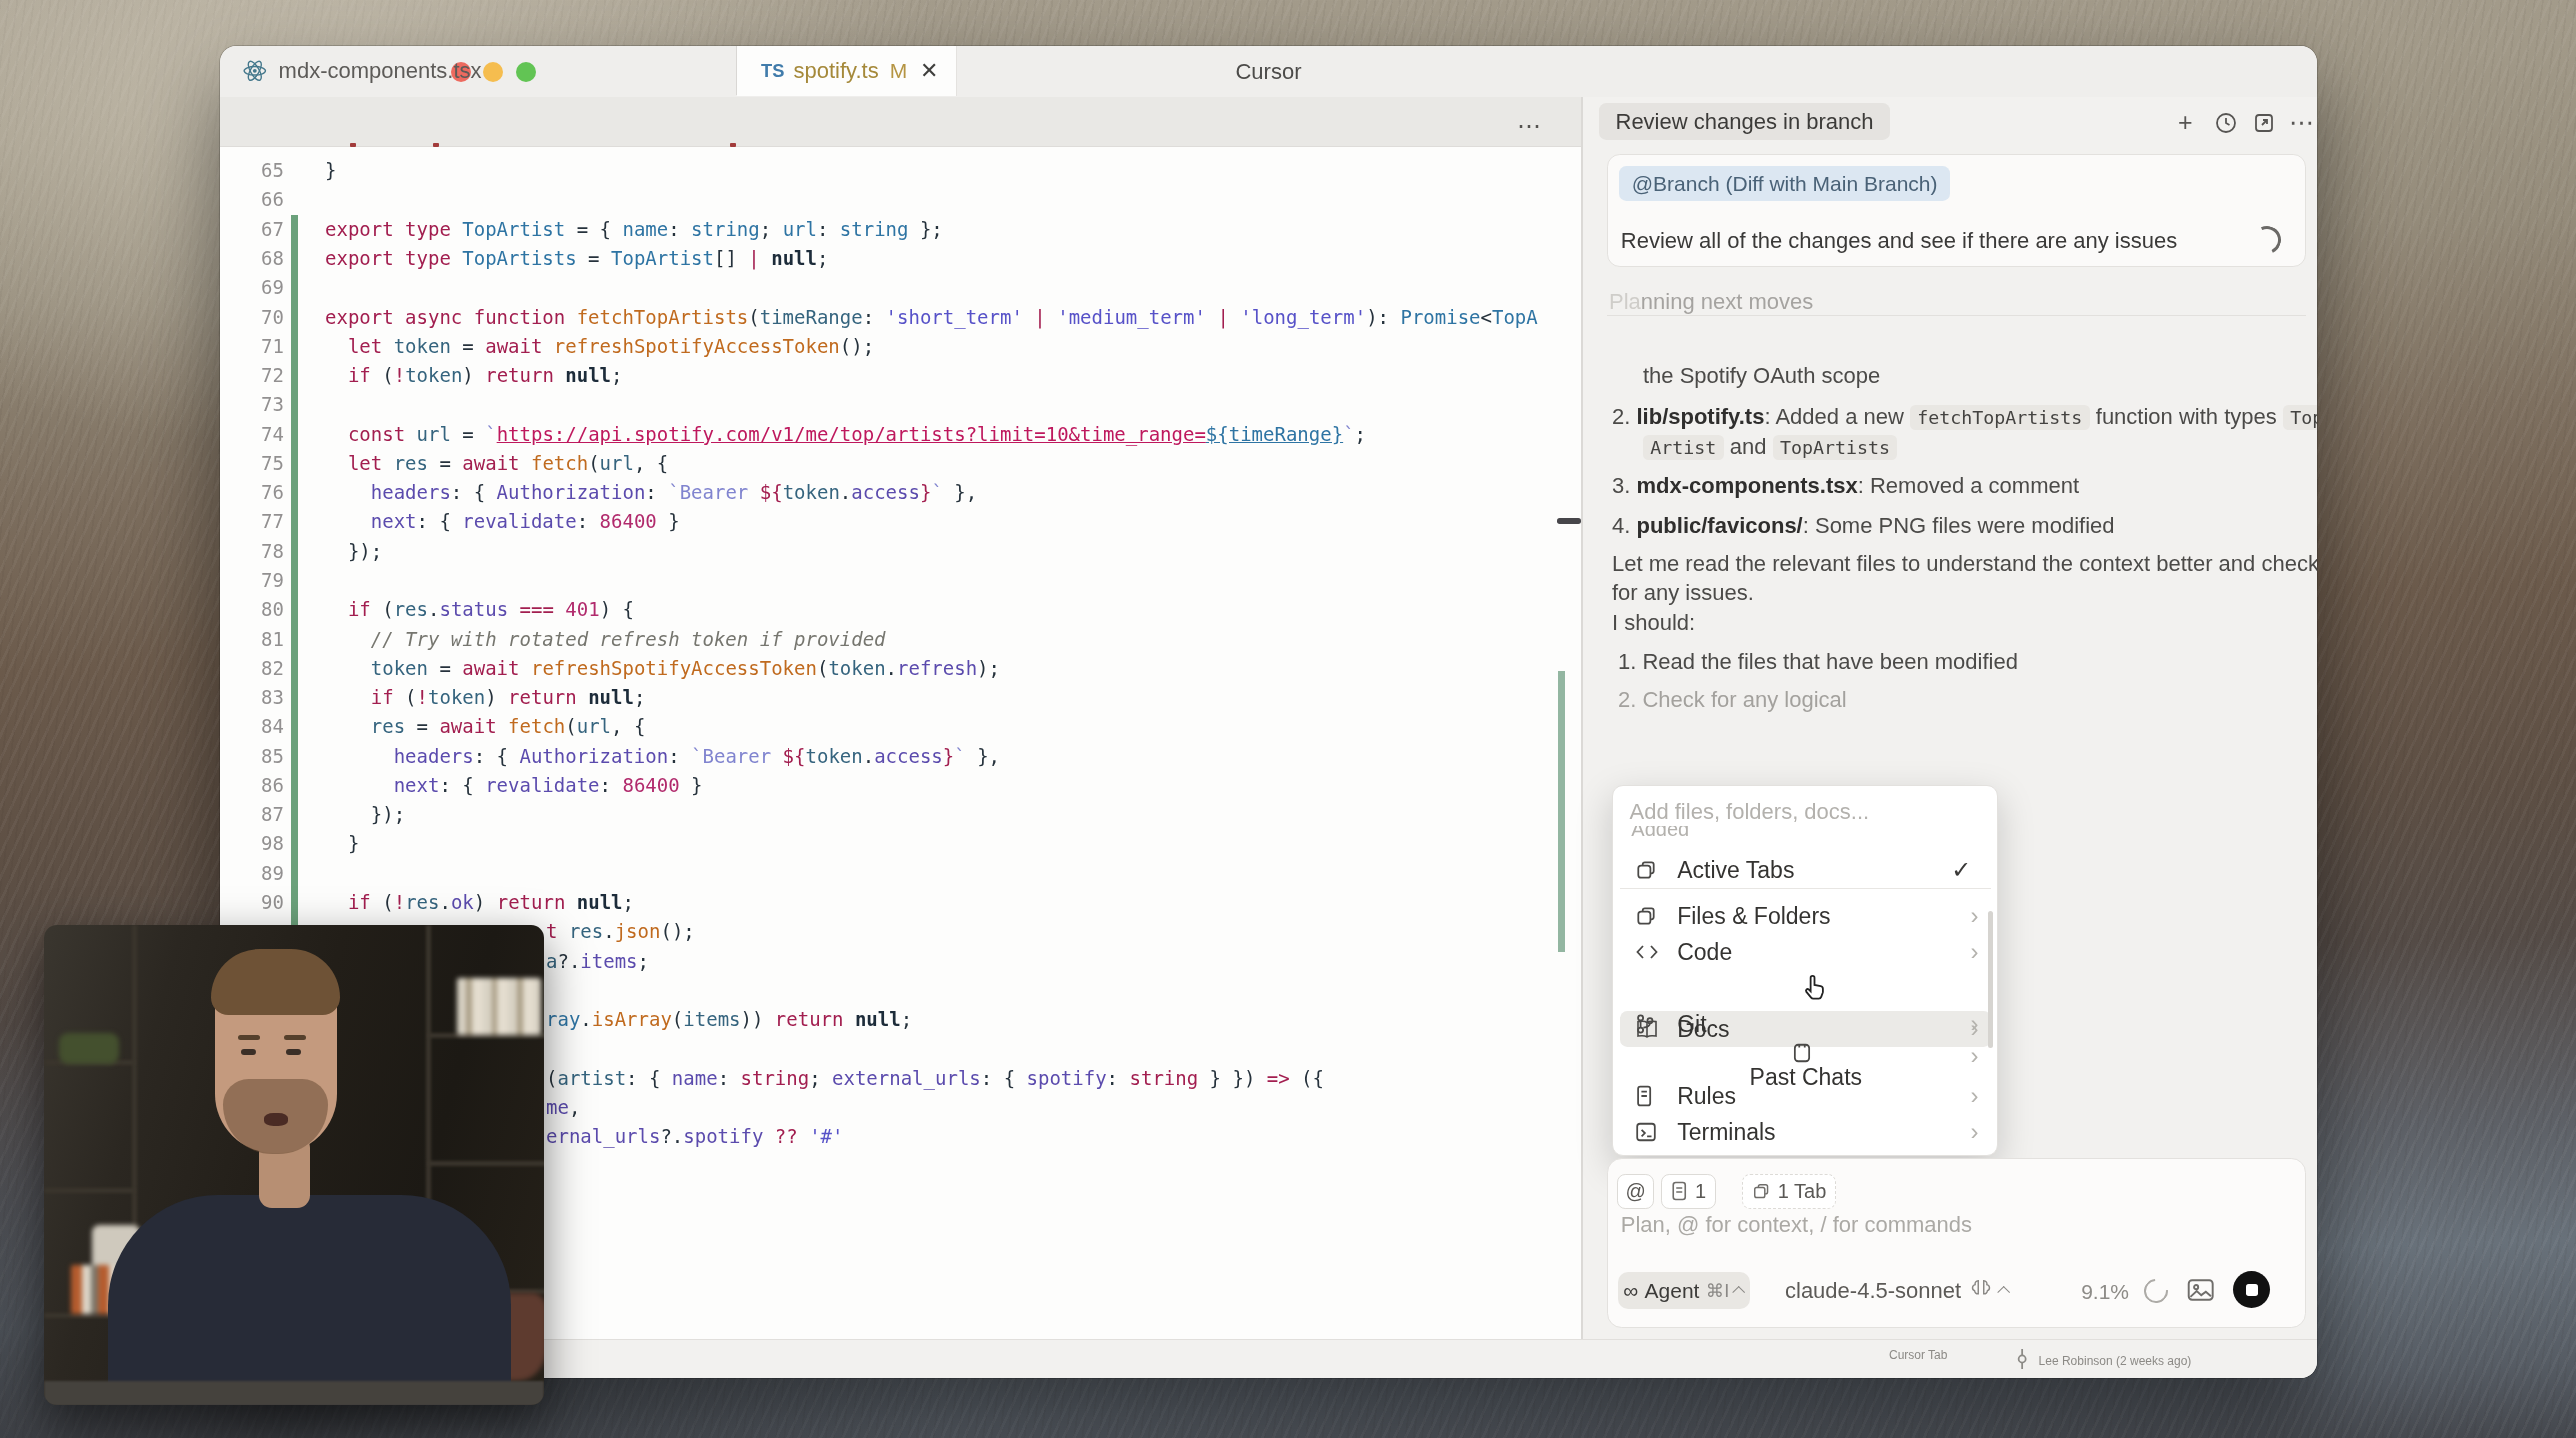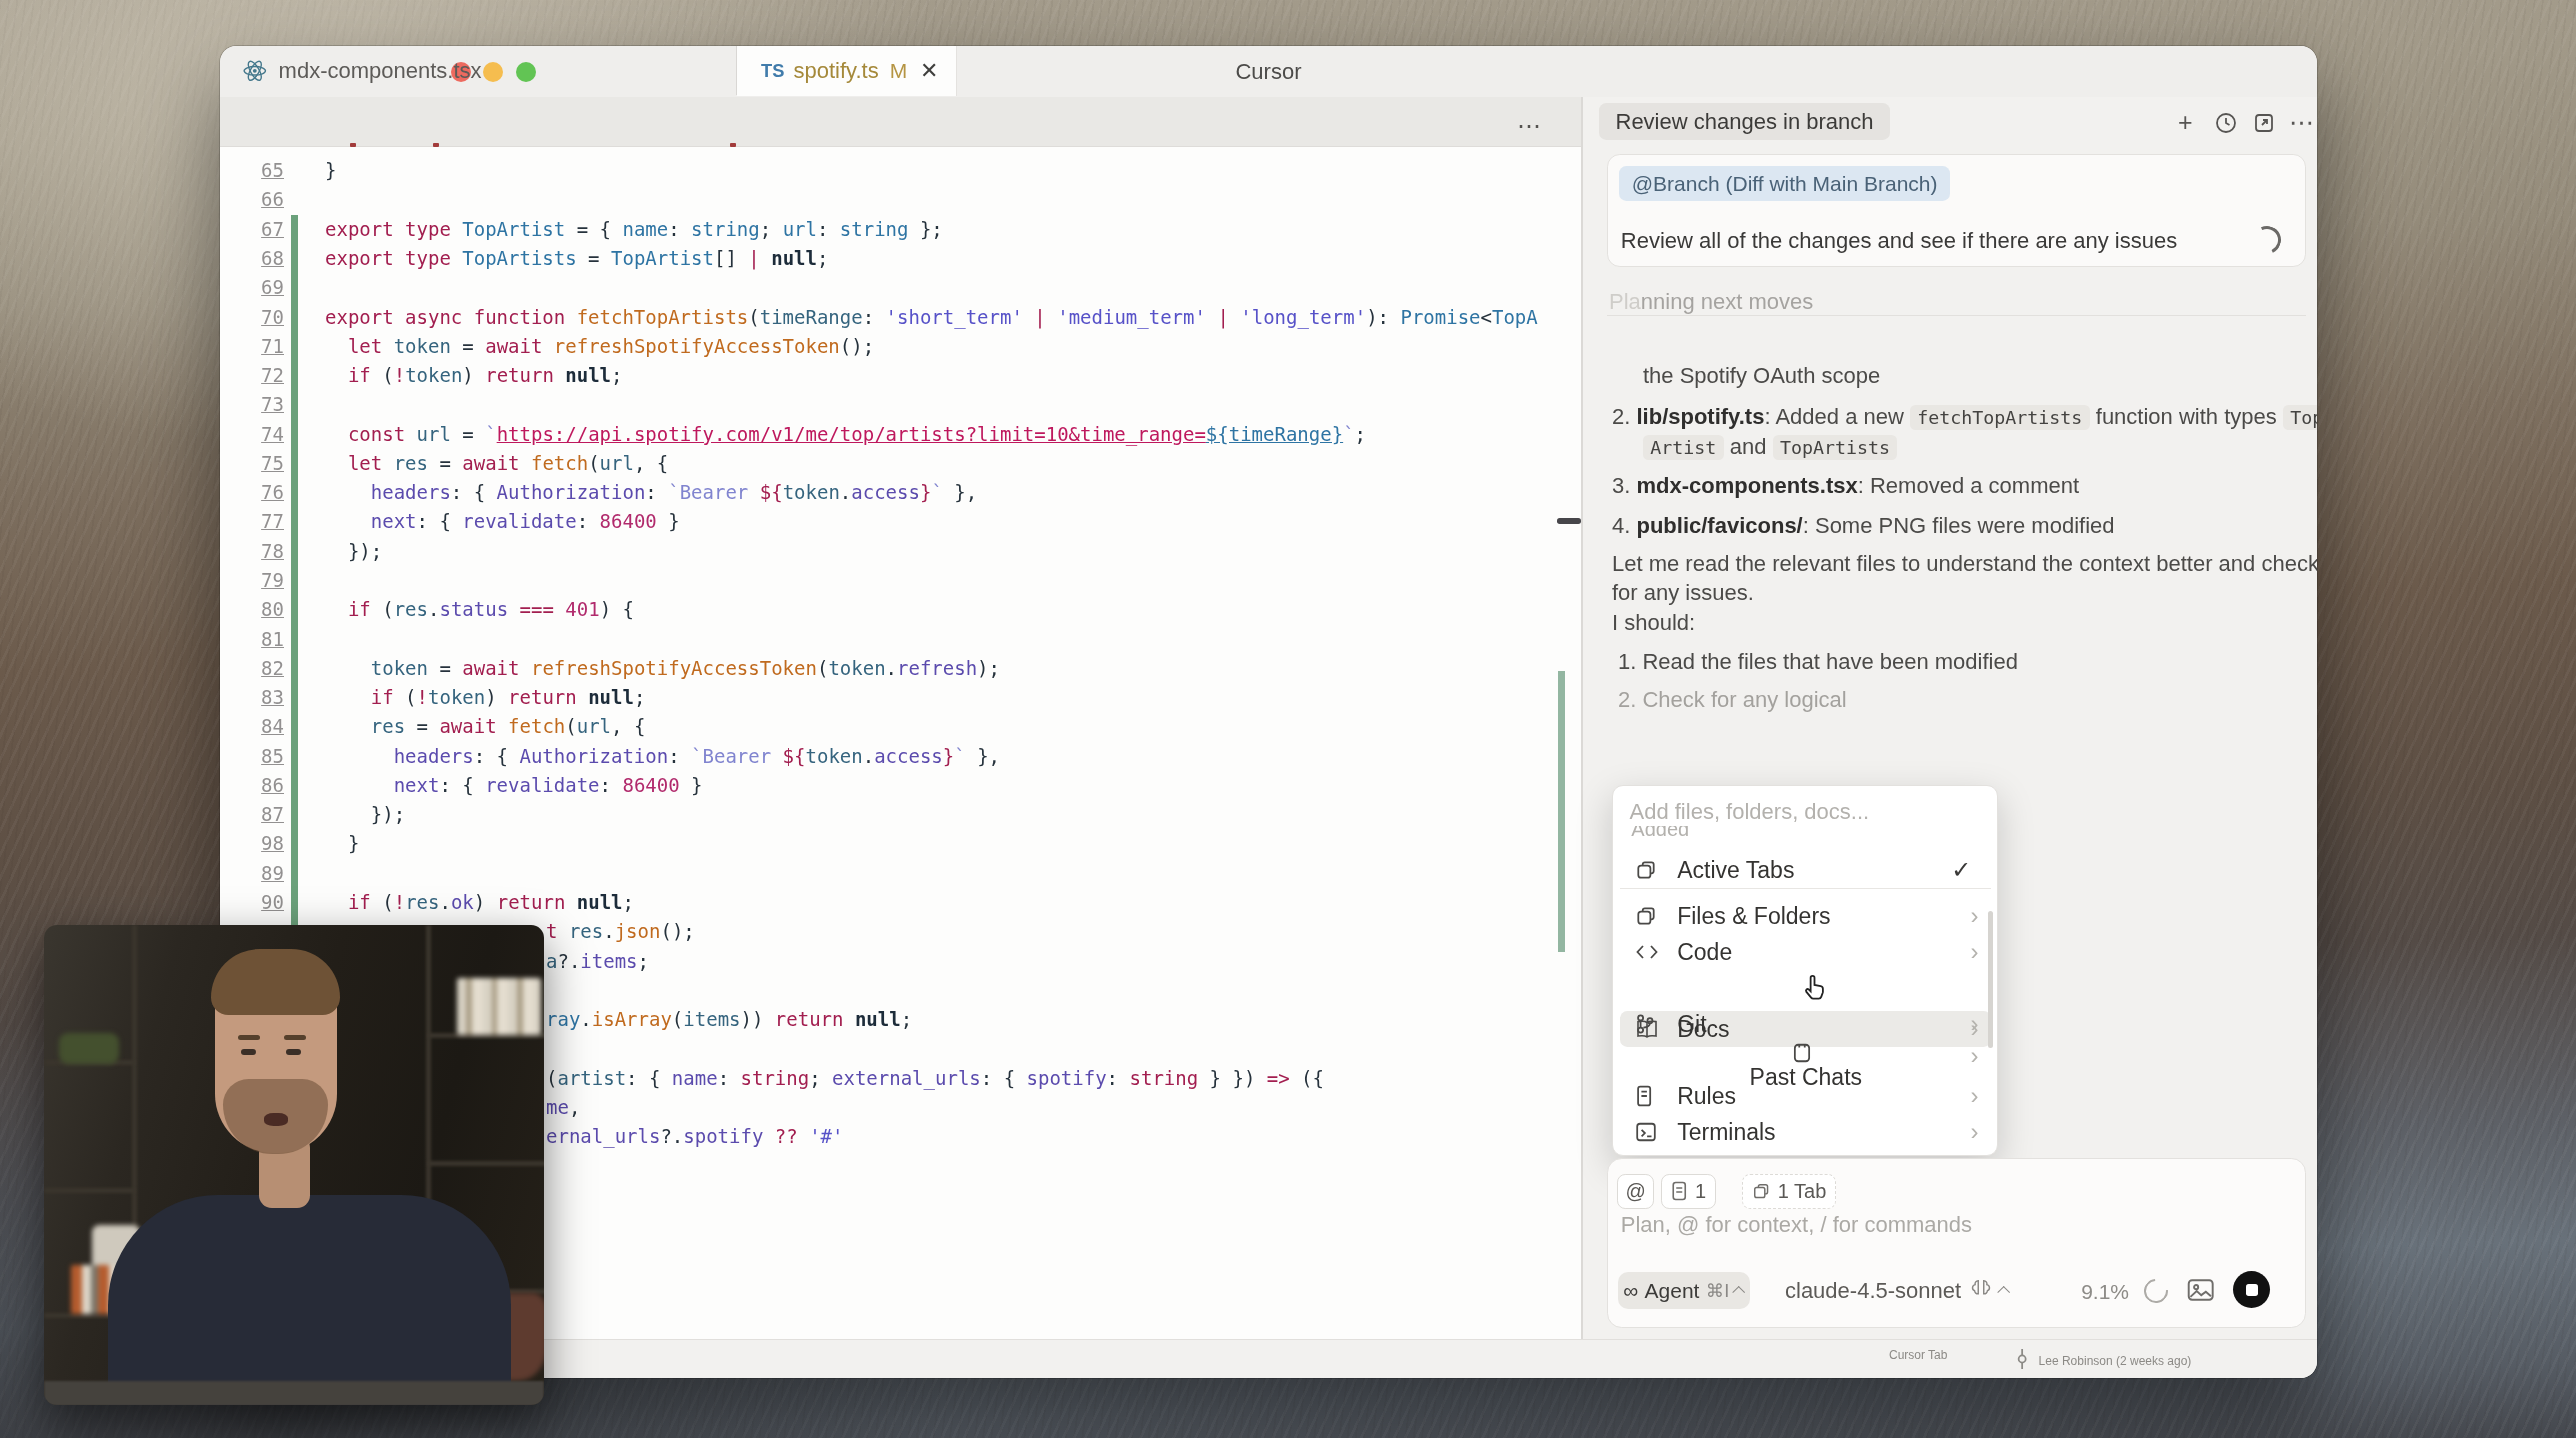--- a/index.html
+++ b/index.html
@@ -30,21 +30,21 @@
   .tab2{left:517px;width:220px;background:#fdfdfc;color:#a5893a;border-right:0.9px solid #e4e2df;box-sizing:border-box;padding-left:24px;height:50px;}
   .tab .ticon{margin-right:11px;display:inline-flex;}
   .ts-badge{font-size:18.3px;font-weight:bold;color:#417cab;margin-right:9.1px;}
   .mod-badge{color:#b59543;margin-left:11px;font-size:21px;}
   .tab-close{margin-left:12.8px;color:#3f3f3d;font-size:22px;}
   .editor-more{position:absolute;left:1297px;top:66px;color:#555ue;color:#555350;font-size:24px;letter-spacing:1.8px;}
   .tabmark{position:absolute;top:97px;height:3.7px;width:6.4px;background:#a23b3b;border-radius:0.9px;}
   
   .editor{position:absolute;left:0;top:101px;width:1361px;height:1193px;background:#fdfdfc;overflow:hidden;}
   .code-line{position:absolute;left:0;width:100%;height:29px;font-family:"DejaVu Sans Mono",monospace;font-size:19px;line-height:29px;white-space:pre;}
-  .lnum{position:absolute;left:0;width:64px;text-align:right;color:#929090;text-decoration:underline;}
+  .lnum{position:absolute;left:0;width:64px;text-align:right;color:#929090;}
   .ltext{position:absolute;left:105px;}
   .gutter-diff{position:absolute;left:71px;top:68px;width:7.3px;height:942px;background:#6ba17b;}
   .tk-k{color:#a21e4f;} .tk-t{color:#2e74a3;} .tk-v{color:#35647e;} .tk-p{color:#5b4bad;}
   .tk-s{color:#5752c8;} .tk-u{color:#be185d;text-decoration:underline;text-align:right;}
   .tk-u2{color:#2e74a3;text-decoration:underline;}
   .tk-tpl{color:#8084cf;} .tk-n{color:#b12a6c;} .tk-f{color:#c06a1e;}
   .tk-c{color:#76766f;font-style:italic;} .tk-d{color:#26323c;} .tk-b{color:#1d2c3a;font-weight:bold;}
   .ruler-dash{position:absolute;left:1337px;top:472px;width:24px;height:5.5px;background:#47464a;border-radius:2.7px;}
   .ruler-green{position:absolute;left:1338px;top:625px;width:7.3px;height:281px;background:#93b6a1;}
   .vdivider{position:absolute;left:1361px;top:51px;width:1.8px;height:1242px;background:#ddlbd9;background:#dbd9d6;}
@@ -165,21 +165,21 @@
         <div class="code-line" style="top: 185px;"><span class="lnum">71</span><span class="ltext"><span class="tk-d">  </span><span class="tk-k">let </span><span class="tk-v">token</span><span class="tk-d"> = </span><span class="tk-k">await </span><span class="tk-f">refreshSpotifyAccessToken</span><span class="tk-d">();</span></span></div>
         <div class="code-line" style="top: 214px;"><span class="lnum">72</span><span class="ltext"><span class="tk-d">  </span><span class="tk-k">if </span><span class="tk-d">(</span><span class="tk-k">!</span><span class="tk-v">token</span><span class="tk-d">) </span><span class="tk-k">return </span><span class="tk-b">null</span><span class="tk-d">;</span></span></div>
         <div class="code-line" style="top: 243px;"><span class="lnum">73</span><span class="ltext"></span></div>
         <div class="code-line" style="top: 273px;"><span class="lnum">74</span><span class="ltext"><span class="tk-d">  </span><span class="tk-k">const </span><span class="tk-v">url</span><span class="tk-d"> = </span><span class="tk-tpl">`</span><span class="tk-u">https://api.spotify.com/v1/me/top/artists?limit=10&amp;time_range=</span><span class="tk-u2">${timeRange}</span><span class="tk-tpl">`</span><span class="tk-d">;</span></span></div>
         <div class="code-line" style="top: 302px;"><span class="lnum">75</span><span class="ltext"><span class="tk-d">  </span><span class="tk-k">let </span><span class="tk-v">res</span><span class="tk-d"> = </span><span class="tk-k">await </span><span class="tk-f">fetch</span><span class="tk-d">(</span><span class="tk-v">url</span><span class="tk-d">, {</span></span></div>
         <div class="code-line" style="top: 331px;"><span class="lnum">76</span><span class="ltext"><span class="tk-d">    </span><span class="tk-p">headers</span><span class="tk-d">: { </span><span class="tk-p">Authorization</span><span class="tk-d">: </span><span class="tk-tpl">`Bearer </span><span class="tk-k">${</span><span class="tk-v">token</span><span class="tk-d">.</span><span class="tk-p">access</span><span class="tk-k">}</span><span class="tk-tpl">`</span><span class="tk-d"> },</span></span></div>
         <div class="code-line" style="top: 360px;"><span class="lnum">77</span><span class="ltext"><span class="tk-d">    </span><span class="tk-p">next</span><span class="tk-d">: { </span><span class="tk-p">revalidate</span><span class="tk-d">: </span><span class="tk-n">86400</span><span class="tk-d"> }</span></span></div>
         <div class="code-line" style="top: 390px;"><span class="lnum">78</span><span class="ltext"><span class="tk-d">  });</span></span></div>
         <div class="code-line" style="top: 419px;"><span class="lnum">79</span><span class="ltext"></span></div>
         <div class="code-line" style="top: 448px;"><span class="lnum">80</span><span class="ltext"><span class="tk-d">  </span><span class="tk-k">if </span><span class="tk-d">(</span><span class="tk-v">res</span><span class="tk-d">.</span><span class="tk-p">status</span><span class="tk-d"> </span><span class="tk-k">===</span><span class="tk-d"> </span><span class="tk-n">401</span><span class="tk-d">) {</span></span></div>
-        <div class="code-line" style="top: 478px;"><span class="lnum">81</span></div>
+        <div class="code-line" style="top: 478px;"><span class="lnum">81</span><span class="ltext"><span class="tk-c">    // Try with rotated refresh token if provided</span></span></div>
         <div class="code-line" style="top: 507px;"><span class="lnum">82</span><span class="ltext"><span class="tk-d">    </span><span class="tk-v">token</span><span class="tk-d"> = </span><span class="tk-k">await </span><span class="tk-f">refreshSpotifyAccessToken</span><span class="tk-d">(</span><span class="tk-v">token</span><span class="tk-d">.</span><span class="tk-p">refresh</span><span class="tk-d">);</span></span></div>
         <div class="code-line" style="top: 536px;"><span class="lnum">83</span><span class="ltext"><span class="tk-d">    </span><span class="tk-k">if </span><span class="tk-d">(</span><span class="tk-k">!</span><span class="tk-v">token</span><span class="tk-d">) </span><span class="tk-k">return </span><span class="tk-b">null</span><span class="tk-d">;</span></span></div>
         <div class="code-line" style="top: 565px;"><span class="lnum">84</span><span class="ltext"><span class="tk-d">    </span><span class="tk-v">res</span><span class="tk-d"> = </span><span class="tk-k">await </span><span class="tk-f">fetch</span><span class="tk-d">(</span><span class="tk-v">url</span><span class="tk-d">, {</span></span></div>
         <div class="code-line" style="top: 595px;"><span class="lnum">85</span><span class="ltext"><span class="tk-d">      </span><span class="tk-p">headers</span><span class="tk-d">: { </span><span class="tk-p">Authorization</span><span class="tk-d">: </span><span class="tk-tpl">`Bearer </span><span class="tk-k">${</span><span class="tk-v">token</span><span class="tk-d">.</span><span class="tk-p">access</span><span class="tk-k">}</span><span class="tk-tpl">`</span><span class="tk-d"> },</span></span></div>
         <div class="code-line" style="top: 624px;"><span class="lnum">86</span><span class="ltext"><span class="tk-d">      </span><span class="tk-p">next</span><span class="tk-d">: { </span><span class="tk-p">revalidate</span><span class="tk-d">: </span><span class="tk-n">86400</span><span class="tk-d"> }</span></span></div>
         <div class="code-line" style="top: 653px;"><span class="lnum">87</span><span class="ltext"><span class="tk-d">    });</span></span></div>
         <div class="code-line" style="top: 682px;"><span class="lnum">98</span><span class="ltext"><span class="tk-d">  }</span></span></div>
         <div class="code-line" style="top: 712px;"><span class="lnum">89</span><span class="ltext"></span></div>
         <div class="code-line" style="top: 741px;"><span class="lnum">90</span><span class="ltext"><span class="tk-d">  </span><span class="tk-k">if </span><span class="tk-d">(</span><span class="tk-k">!</span><span class="tk-v">res</span><span class="tk-d">.</span><span class="tk-p">ok</span><span class="tk-d">) </span><span class="tk-k">return </span><span class="tk-b">null</span><span class="tk-d">;</span></span></div>
         <div class="code-line" style="top: 770px;"><span class="ltext" style="left: 326px;"><span class="tk-k">t </span><span class="tk-v">res</span><span class="tk-d">.</span><span class="tk-f">json</span><span class="tk-d">();</span></span></div>

